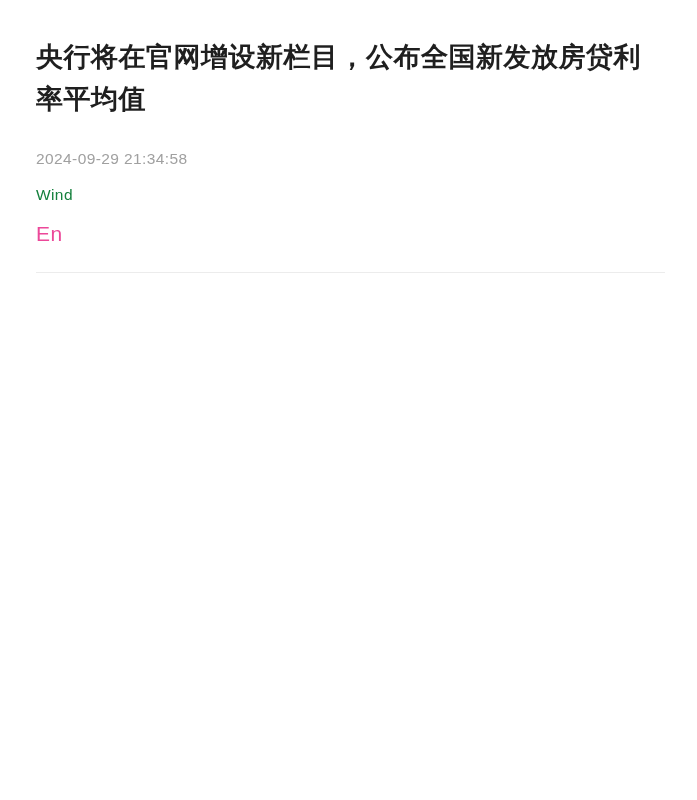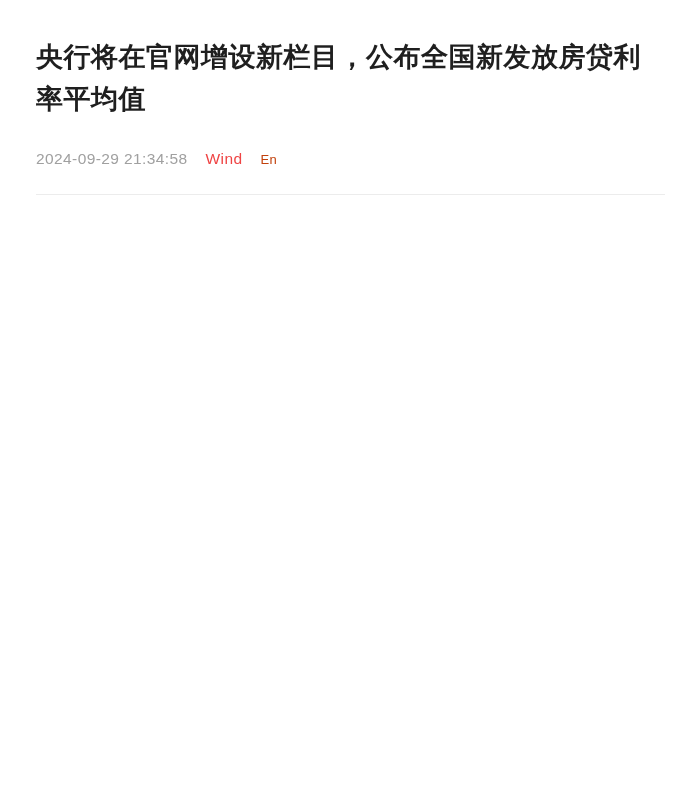--- a/index.html
+++ b/index.html
@@ -32,32 +32,33 @@
     max-width: 630px;
   }
   .meta-row {
     margin-top: 30px;
     display: flex;
     align-items: baseline;
     gap: 18px;
     font-size: 15px;
     color: #9b9b9b;
     letter-spacing: 0.4px;
+    flex-direction: column;
   }
   .meta-date {
     color: #a0a0a0;
     font-size: 15.5px;
   }
   .meta-source {
-    color: #ef4444;
+    color: #15803d;
     font-size: 15.5px;
   }
   .meta-lang {
-    color: #c2410c;
-    font-size: 13px;
+    color: #ec4899;
+    font-size: 21px;
     cursor: pointer;
   }
   .divider {
     margin-top: 26px;
     height: 1px;
     background: #ececec;
     width: 100%;
   }
   .body-text {
     margin-top: 34px;

